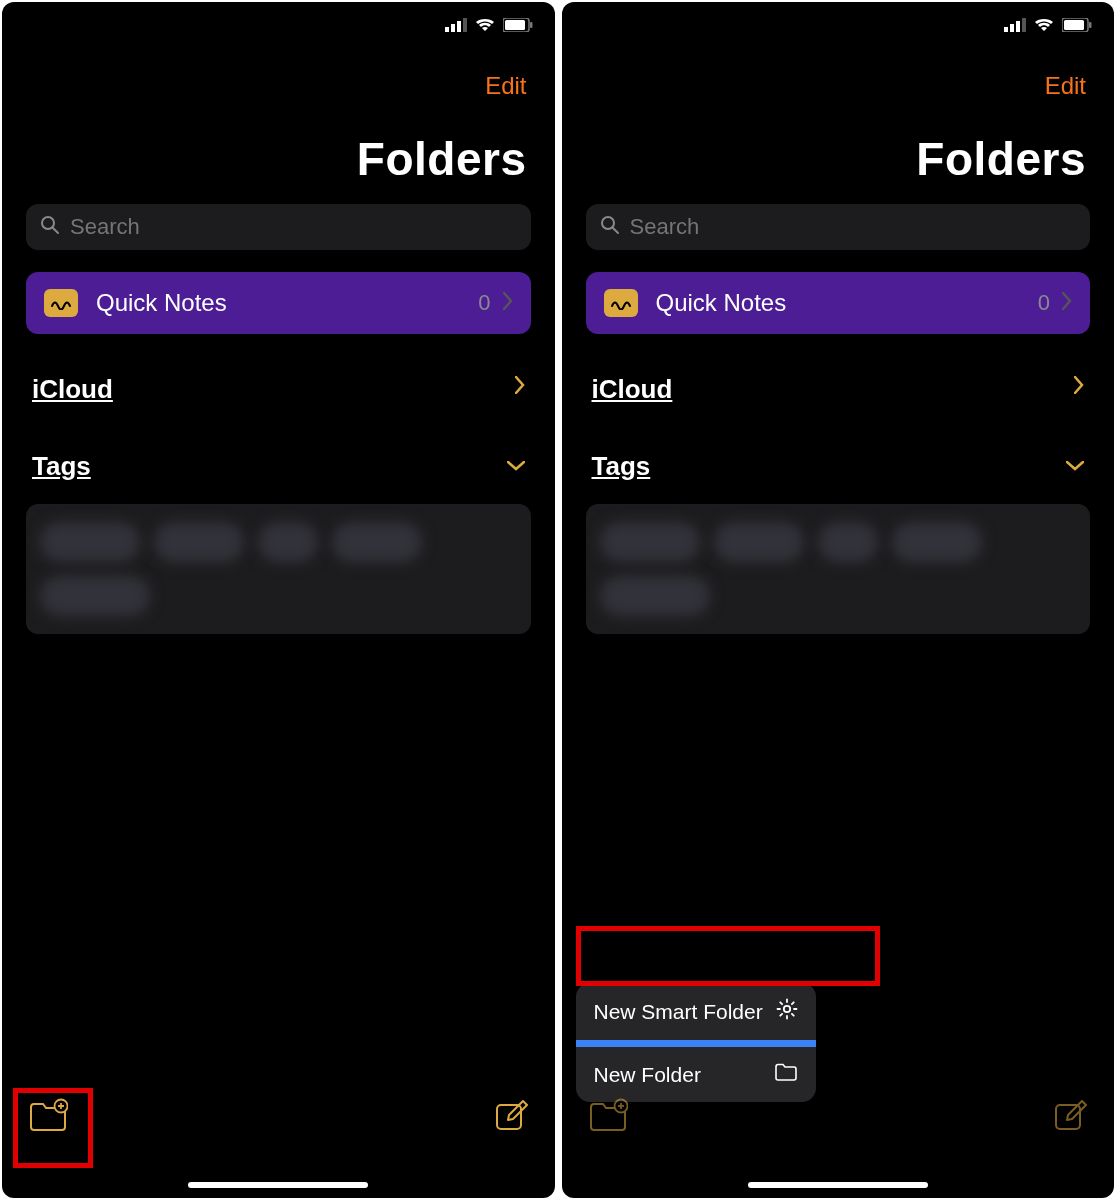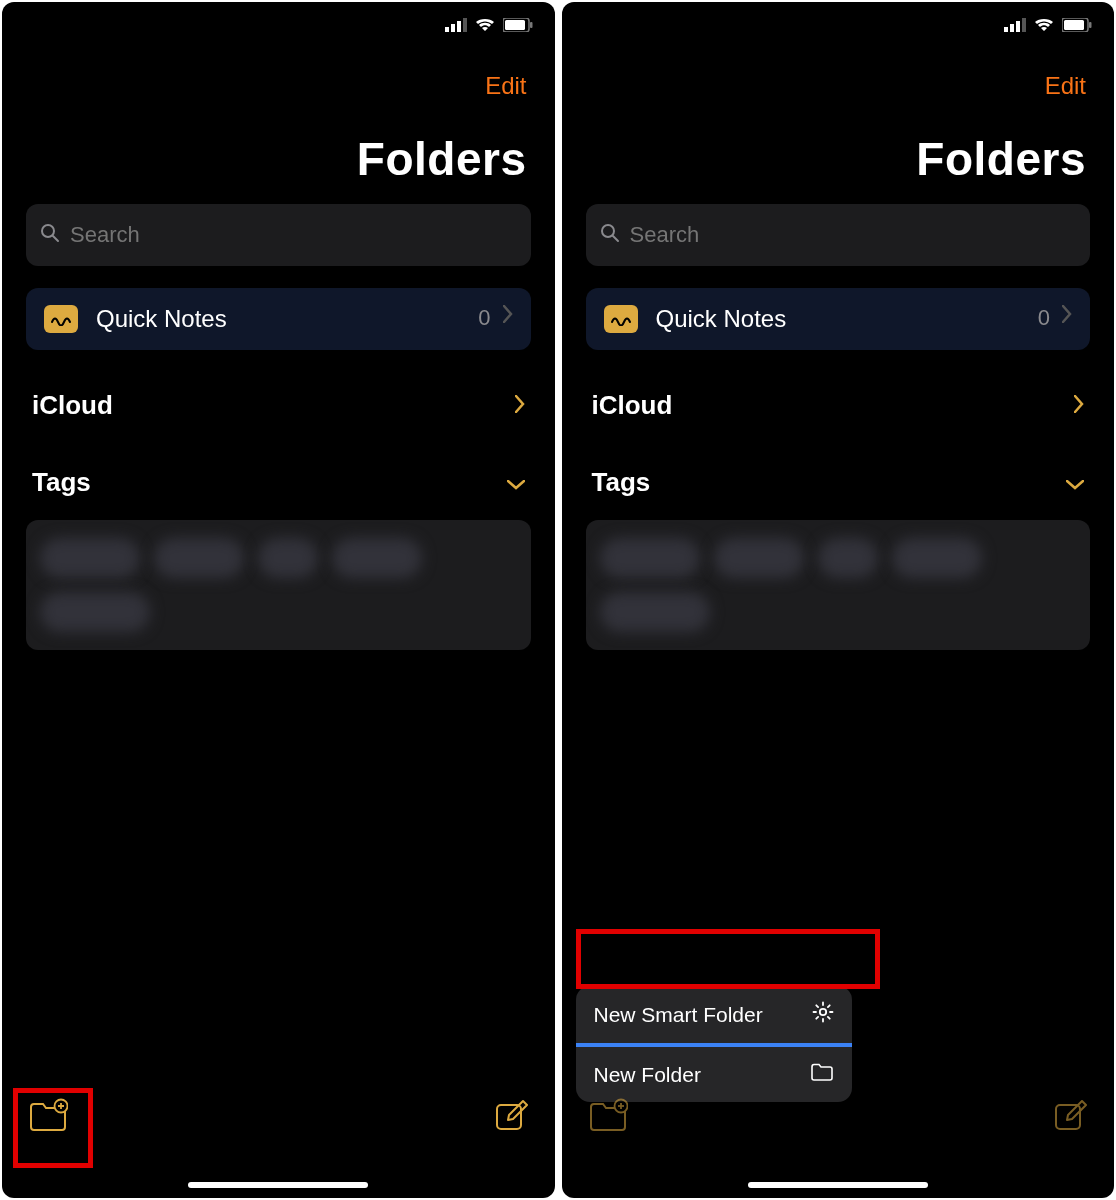--- a/index.html
+++ b/index.html
@@ -49,39 +49,39 @@
     padding: 32px 28px 18px;
     letter-spacing: 0.5px;
     text-align: right;
   }
   .search-wrap {
     margin: 0 24px;
     background: #1c1c1e;
     border-radius: 12px;
     display: flex;
     align-items: center;
-    padding: 18px 14px;
+    padding: 10px 14px;
     gap: 10px;
   }
   .search-wrap input {
     background: transparent;
     border: none;
     color: #9a9a9e;
     font-size: 22px;
     outline: none;
     width: 100%;
   }
   
   .card {
     margin: 22px 24px 0;
-    background: #0f172a;
+    background: #4c1d95;
     border-radius: 12px;
     padding: 17px 18px;
     display: flex;
-    align-items: flex-start;
+    align-items: center;
   }
   .qn-icon {
     width: 34px;
     height: 28px;
     background: #ddaa40;
     border-radius: 6px;
     margin-right: 18px;
     display:flex;
     align-items:center;
     justify-content:center;
@@ -90,23 +90,23 @@
     font-size: 24px;
     flex: 1;
   }
   .card .count {
     font-size: 22px;
     color: #8a8a8e;
     margin-right: 12px;
   }
   .section-row {
     display: flex;
-    align-items: center;
     justify-content: space-between;
     padding: 40px 30px 10px;
+    text-decoration: underline;
   }
   .section-row .sec-label {
     font-size: 26px;
     font-weight: 600;
   }
   .chev { color: #ddaa40; font-size: 22px; }
   .tags-card {
     margin: 12px 24px 0;
     background: #1c1c1e;
     border-radius: 12px;
@@ -163,37 +163,37 @@
     left: 0;
     top: -57px;
     width: 304px;
     height: 60px;
   }
   
   .context-menu {
     position: absolute;
     bottom: 96px;
     left: 14px;
-    width: 276px;
+    width: 240px;
     background: #262628;
     border-radius: 14px;
     overflow: visible;
     box-shadow: 0 4px 30px rgba(0,0,0,.6);
   }
   .menu-item {
     display: flex;
     align-items: center;
     justify-content: space-between;
     padding: 15px 18px;
     font-size: 21px;
     cursor: pointer;
     position: relative;
   }
   .menu-item + .menu-item {
-    border-top: 4px solid #3b82f6;
+    border-top: 7px solid #3b82f6;
   }
   .icon-right { flex-shrink:0; }
   .dimmed svg { opacity: .55; }
 </style>
 </head>
 <body>
 
 <div class="phone">
   <div class="status-bar">
     <span>

